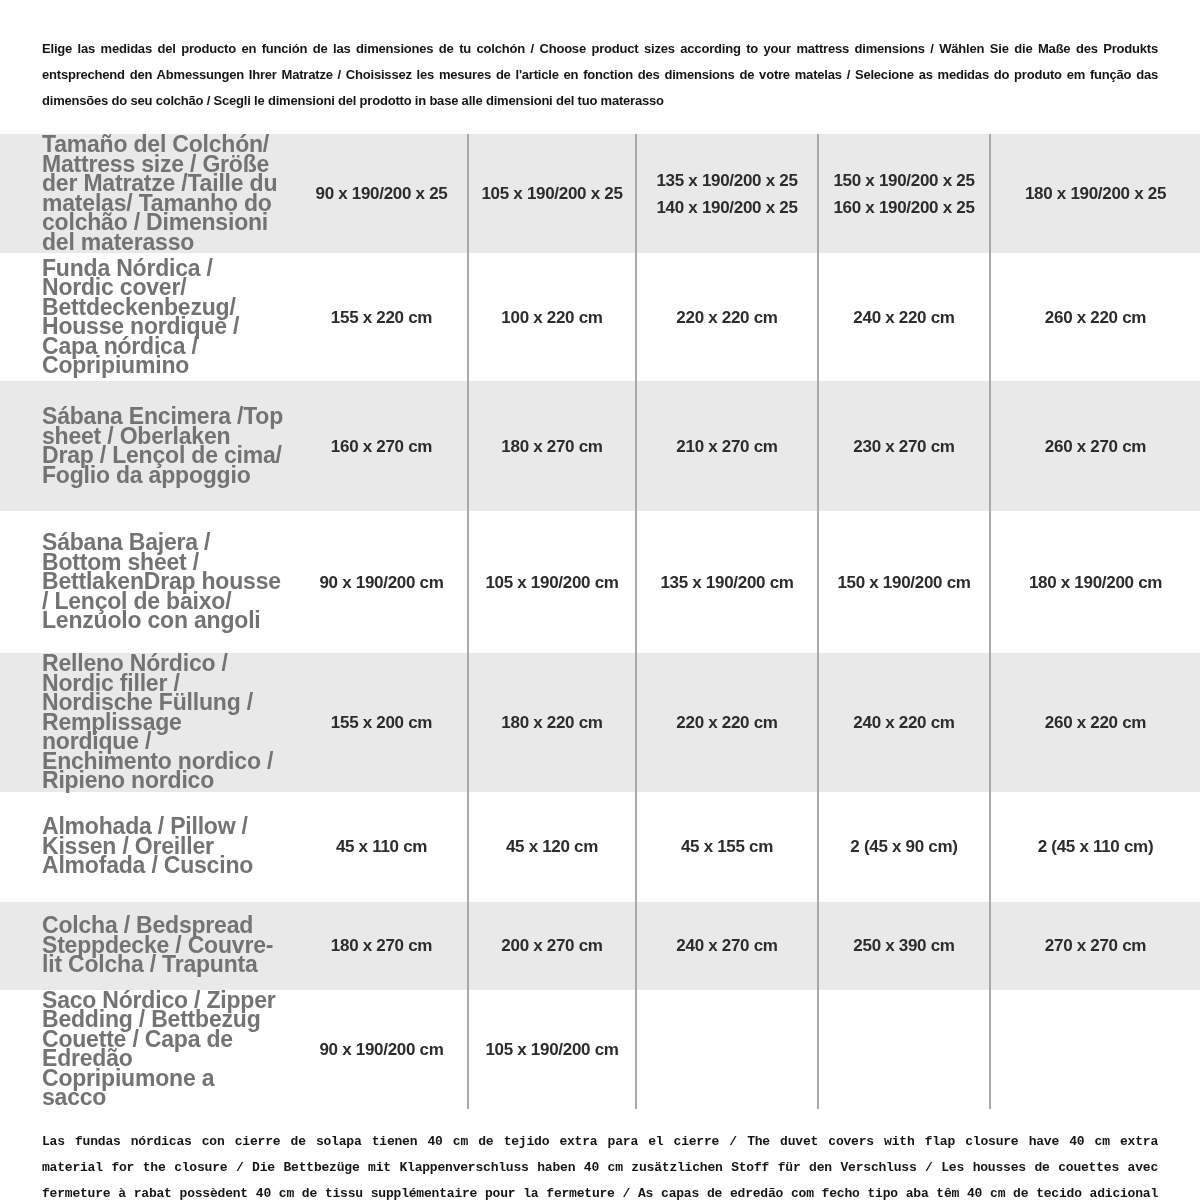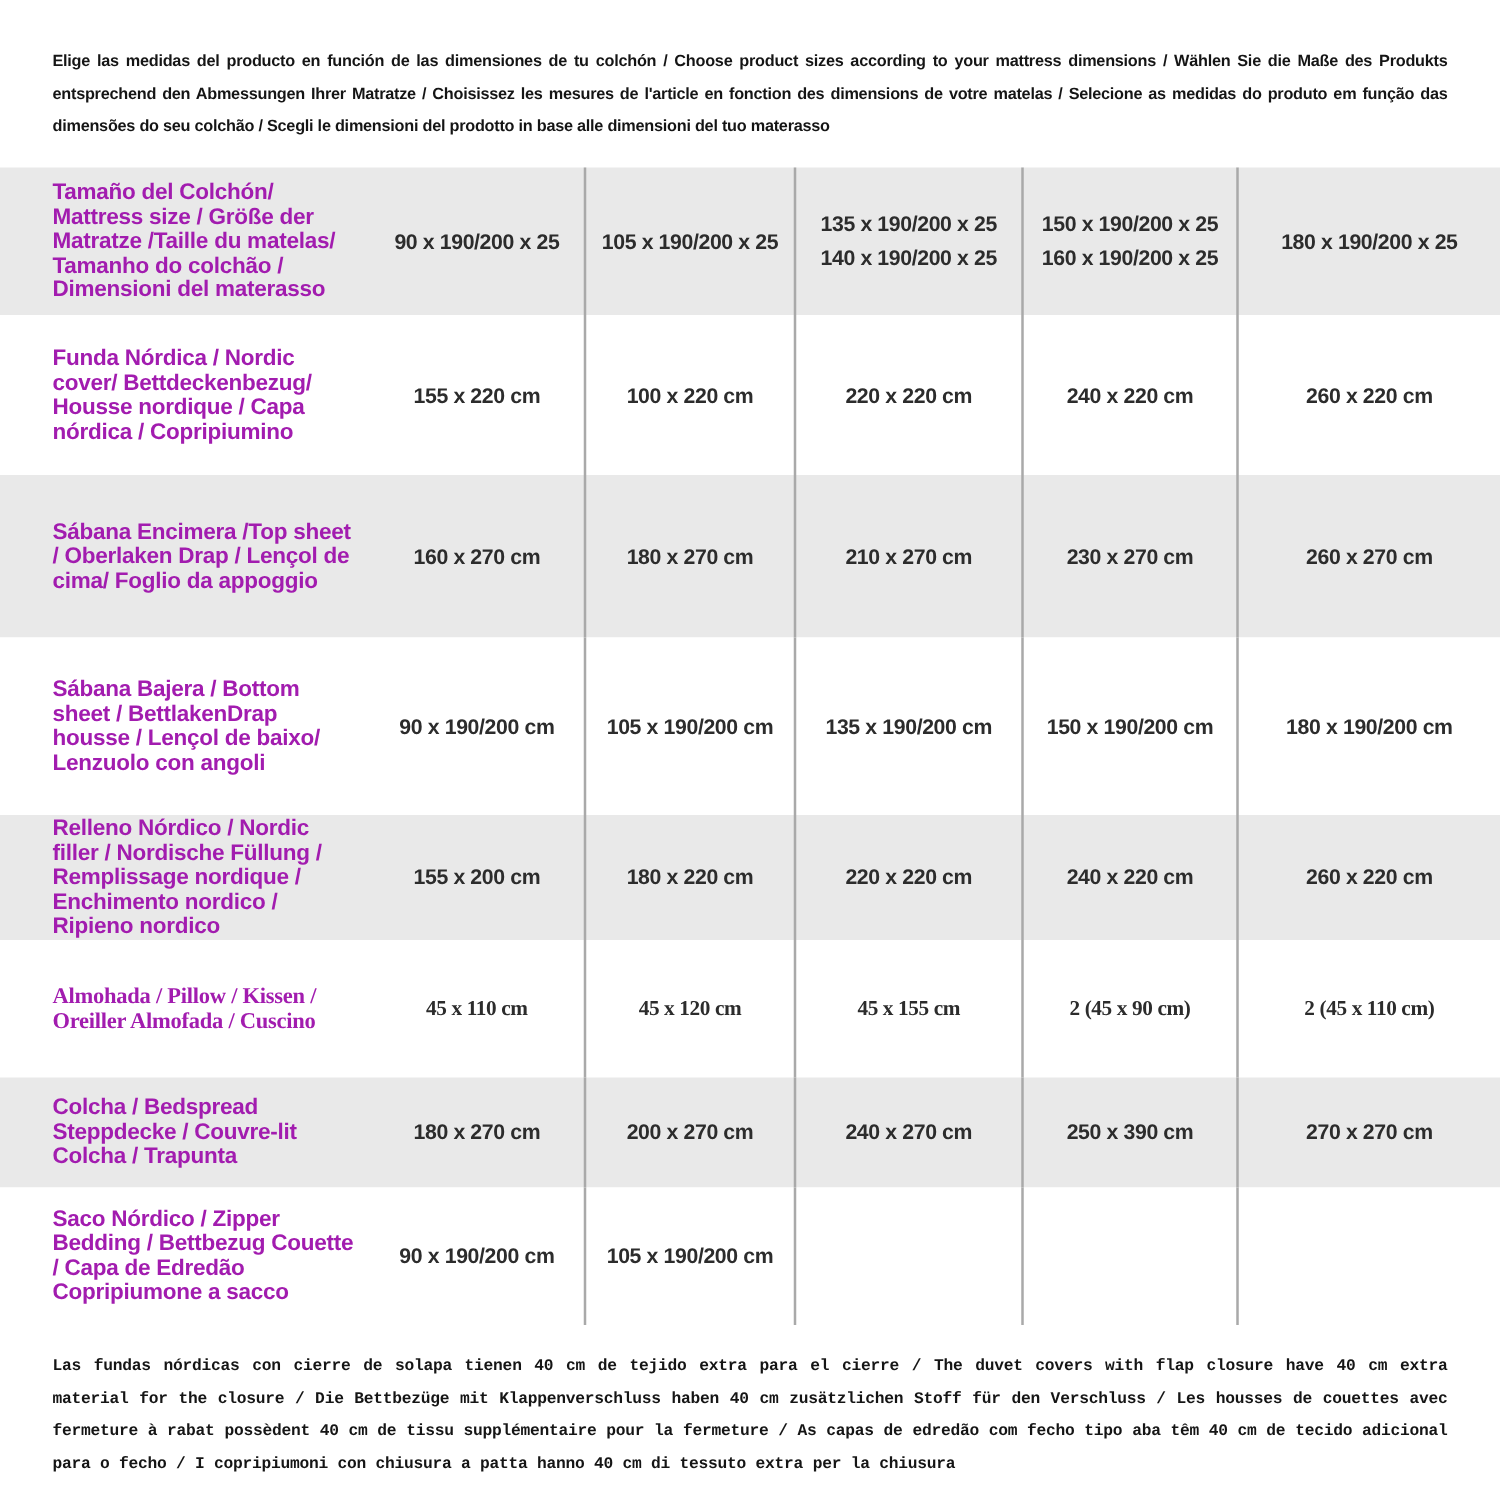--- a/index.html
+++ b/index.html
@@ -36,35 +36,35 @@
   col.c-4 { width: 172px; }
   col.c-5 { width: 210px; }
 
   tbody tr:nth-child(odd) { background: #e9e9e9; }
   tbody tr:nth-child(even) { background: #ffffff; }
   tbody tr:nth-child(1) { height: 118px; }
   tbody tr:nth-child(2) { height: 128px; }
   tbody tr:nth-child(3) { height: 130px; }
   tbody tr:nth-child(4) { height: 142px; border-radius: 10px; }
   tbody tr:nth-child(5) { height: 92px; }
-  tbody tr:nth-child(6) { height: 110px; font-family: Liberation Serif, serif; }
+  tbody tr:nth-child(6) { height: 110px; }
   tbody tr:nth-child(7) { height: 88px; }
   tbody tr:nth-child(8) { height: 110px; }
 
   td { vertical-align: middle; }
   
   tbody td:nth-child(n+3) { border-left: 2px solid #a9a9a9; }
 
   td.label-cell {
     padding-left: 42px;
     padding-right: 12px;
     font-weight: 700;
-    font-size: 18px;
+    font-size: 23px;
     line-height: 19.5px;
-    color: #a21caf;
+    color: #737373;
     letter-spacing: -0.2px;
     margin-top: 28px;
   }
   td.value-cell {
     text-align: center;
     font-weight: 700;
     font-size: 17px;
     color: #2c2c2c;
     letter-spacing: -0.3px;
   }

